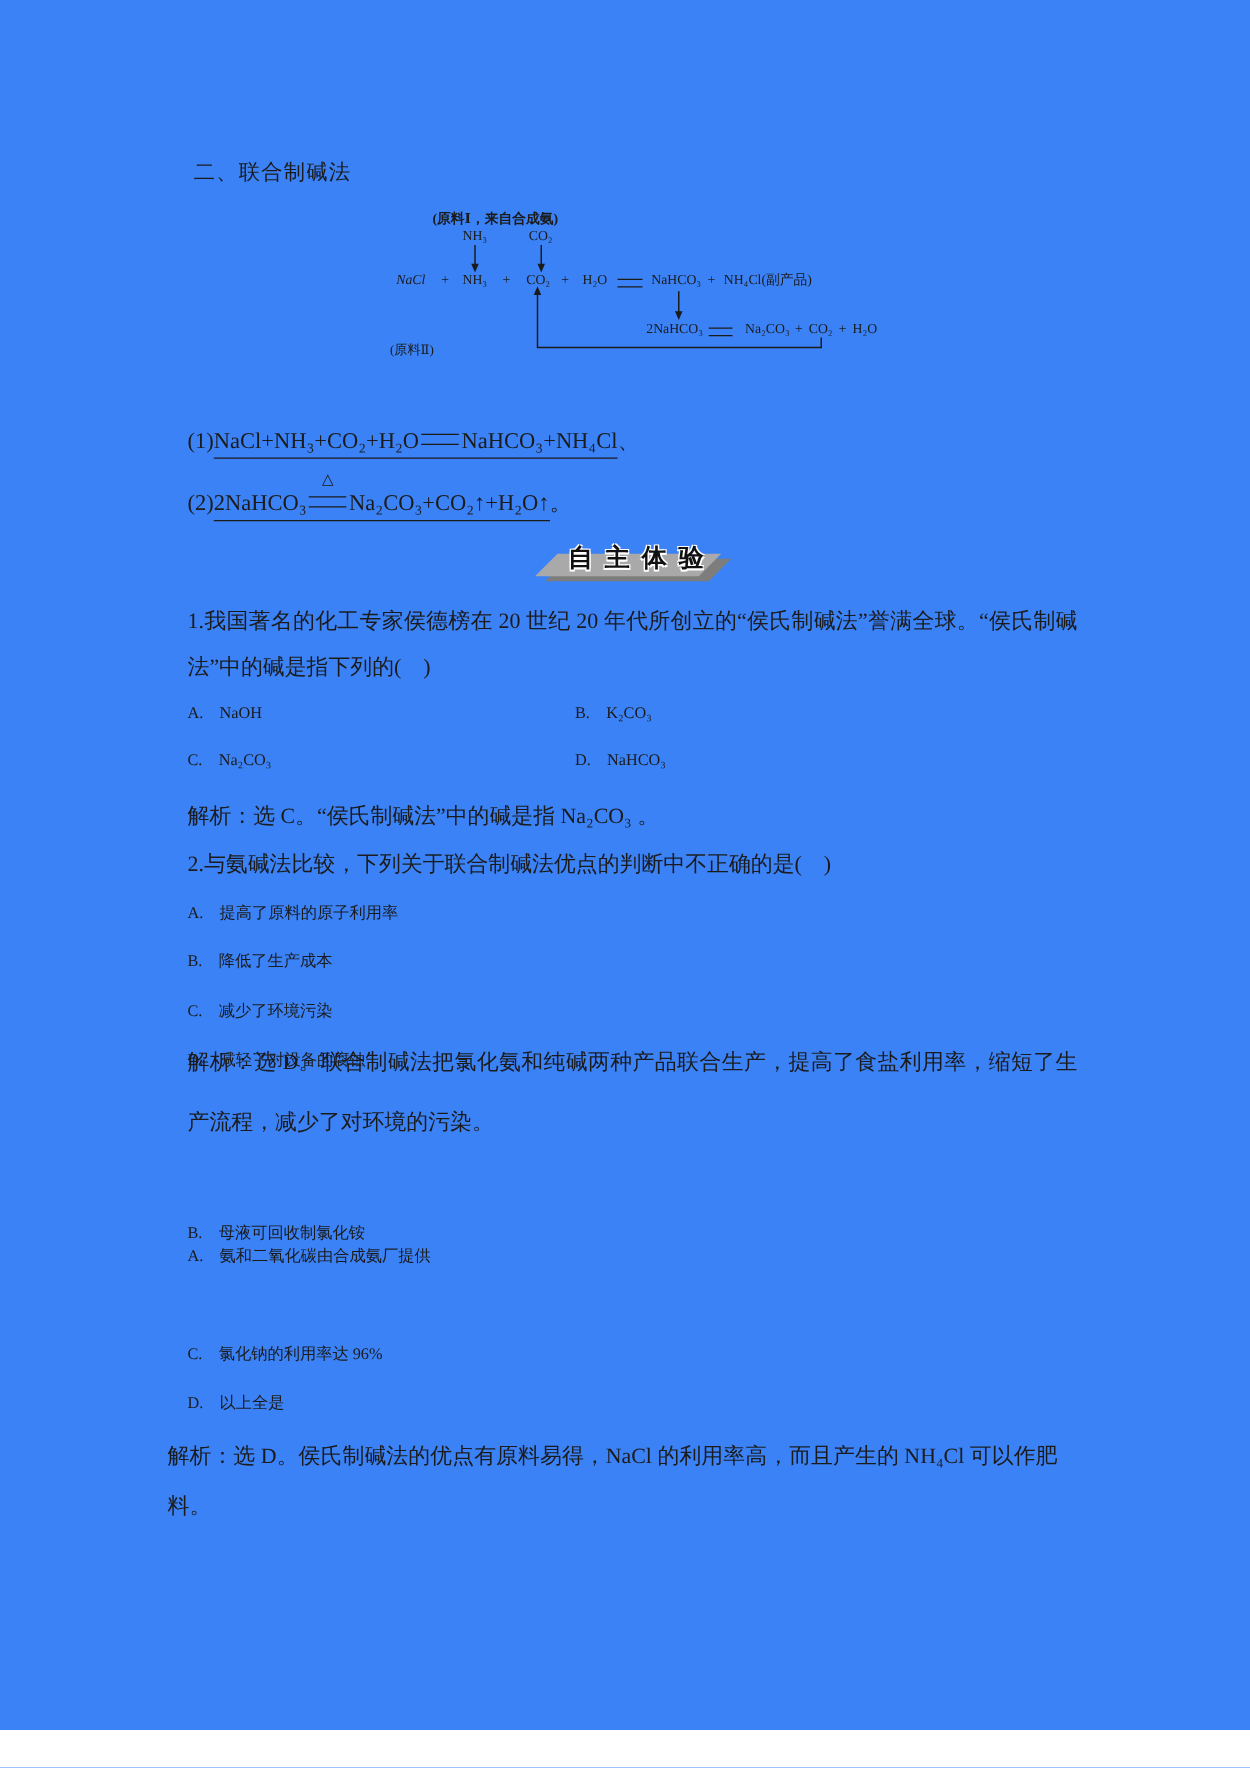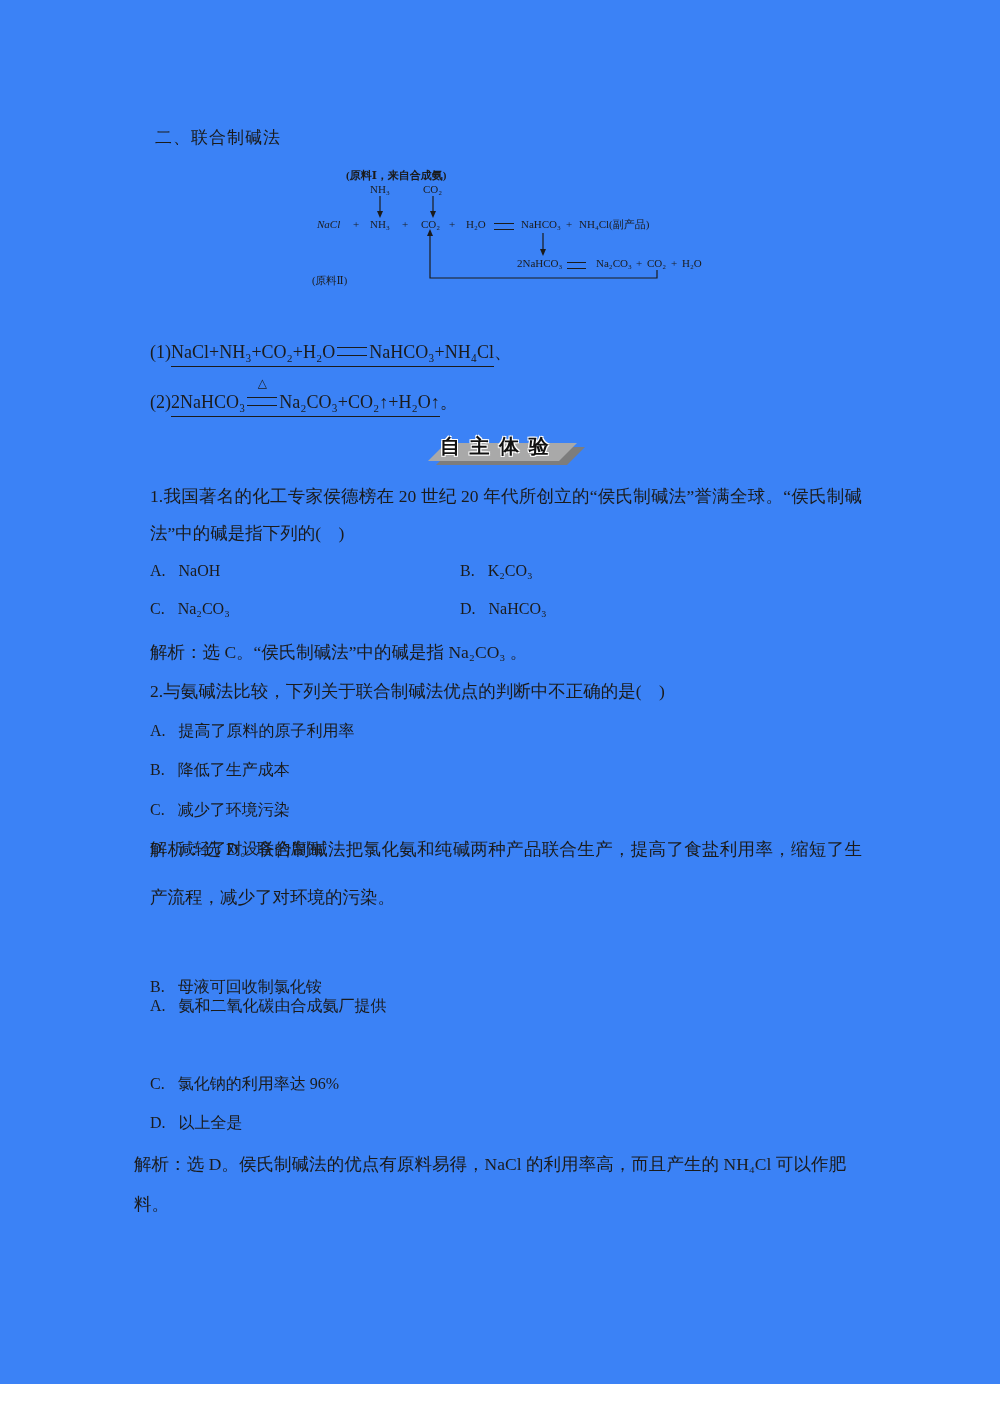--- a/index.html
+++ b/index.html
@@ -35,26 +35,26 @@
   
   .banner-main {
     left:437px; top:443px; width:131px; height:18px;
     background:#a9a9a9; transform:skewX(-45deg); z-index:1;
   }
   .banner-shadow {
     left:445px; top:447px; width:131px; height:18px;
     background:#7d7d7d; transform:skewX(-45deg); z-index:0;
   }
   .banner-text {
-    left:440px; top:433px; width:125px; text-align:left; z-index:2;
+    left:440px; top:433px; width:125px; text-align:right; z-index:2;
     font-family:"Liberation Sans","DejaVu Sans",sans-serif;
     font-size:20px; font-weight:bold; letter-spacing:2px; color:#111;
     text-shadow:-1px -1px 0 #fff, 1px -1px 0 #fff, -1px 1px 0 #fff, 1px 1px 0 #fff;
   }
-  .opt { font-size:16px; white-space:nowrap; }
+  .opt { font-size:13px; white-space:nowrap; }
   .olabel { margin-right:13px; }
 </style>
 </head>
 <body>
 
 <div class="page">
 
   <div class="abs title" style="left:155px; top:126px;">二、联合制碱法</div>
 
   <div class="abs diagram">

